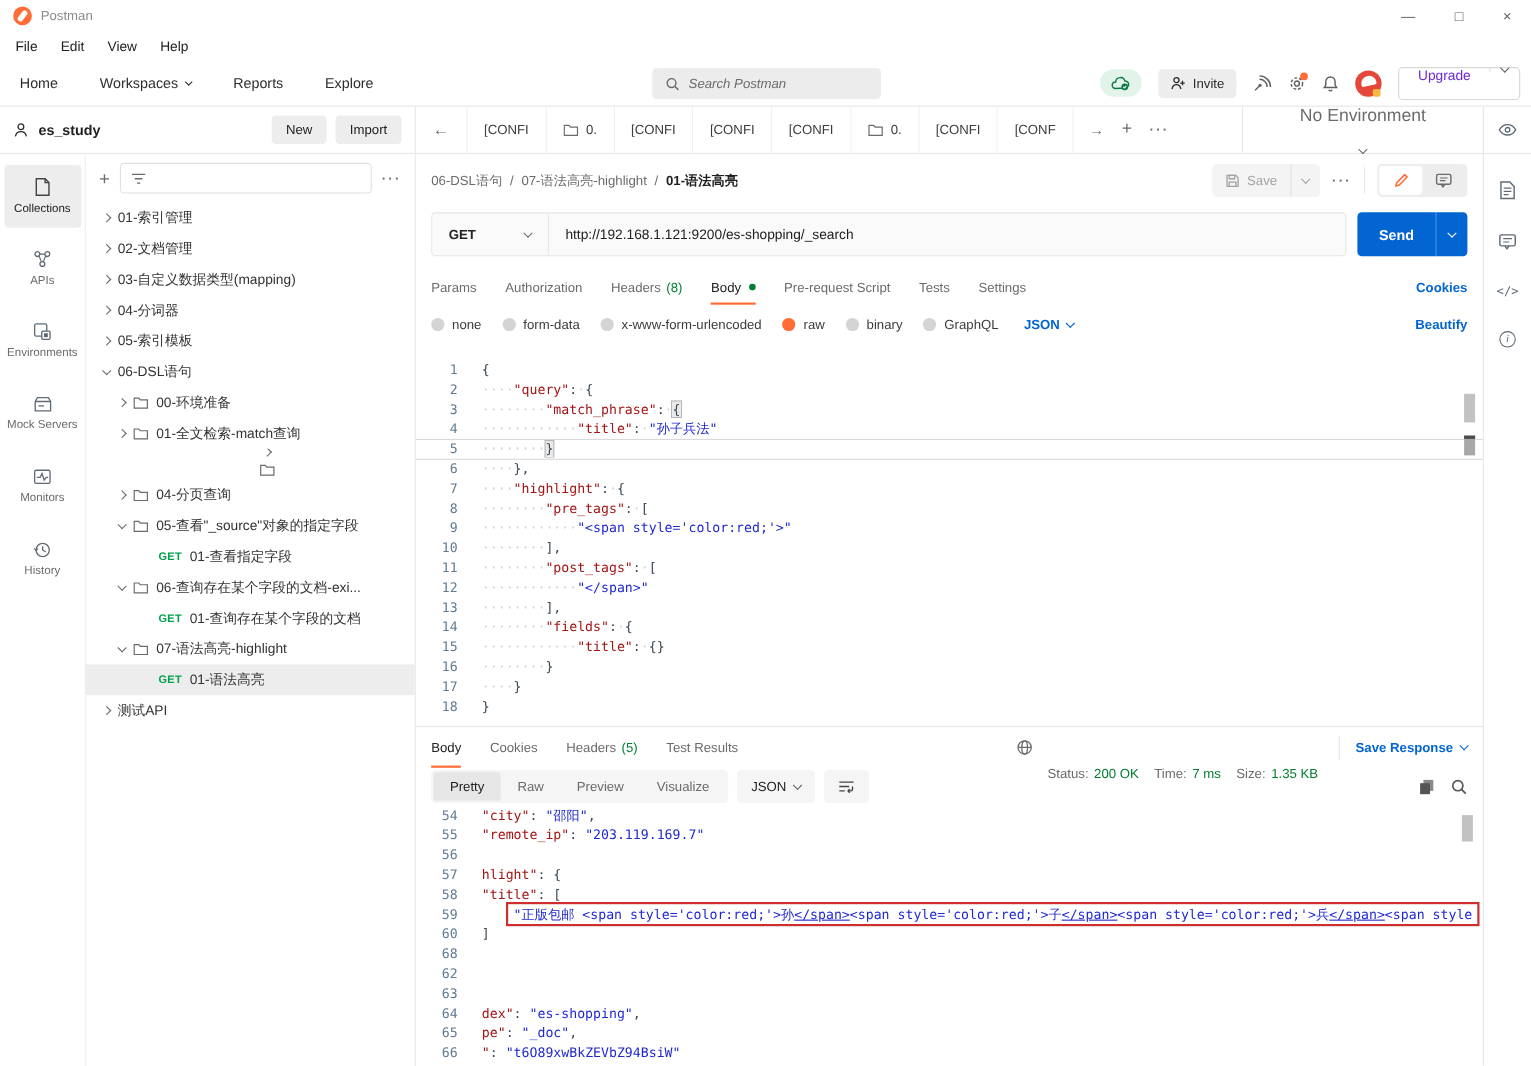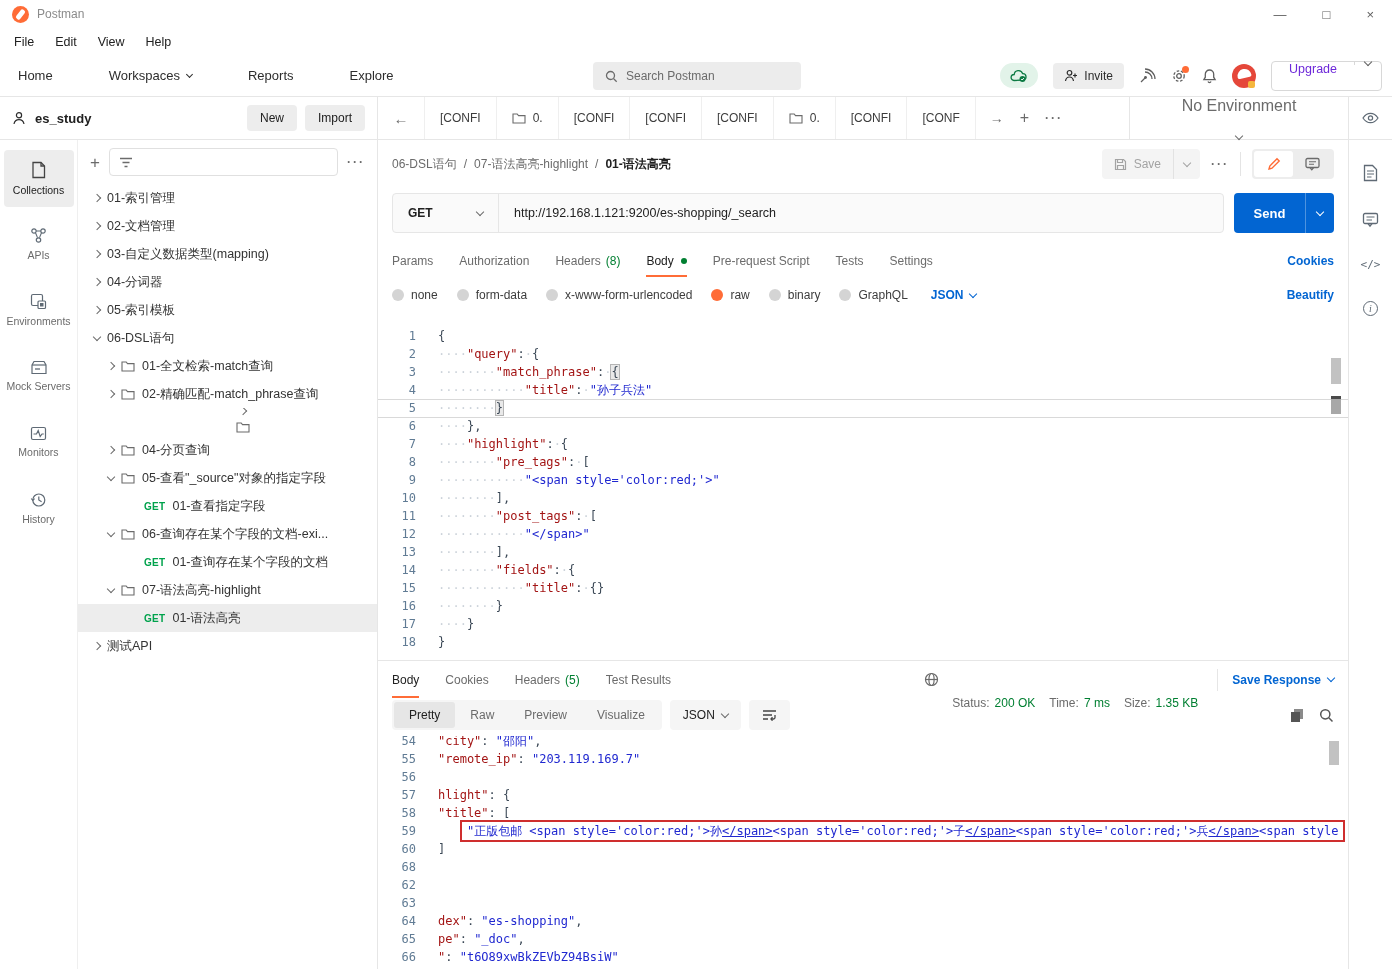--- a/index.html
+++ b/index.html
@@ -14,23 +14,23 @@
   .logo::after{content:"";position:absolute;left:6px;top:3px;width:5px;height:11px;background:#fff;border-radius:2px;transform:rotate(38deg);}
   .app-title{margin-left:8px;font-size:12px;color:#8b8b8b;}
   .win-controls{margin-left:auto;display:flex;align-items:center;gap:36px;color:#5f5f5f;font-size:13px;padding-right:6px;}
   .win-controls span{cursor:default;}
 
   
   .menubar{position:absolute;top:28px;left:0;right:0;height:27px;display:flex;align-items:center;gap:21px;padding:0 14px;font-size:12.5px;color:#212121;}
 
   
   .topnav{position:absolute;top:55px;left:0;right:0;height:42px;border-bottom:1px solid #e6e6e6;}
-  .nav-items{position:absolute;left:18px;top:0;height:100%;display:flex;gap:56px;align-items:center;font-size:13px;}
+  .nav-items{position:absolute;left:18px;top:0;height:100%;display:flex;gap:38px;align-items:center;font-size:13px;}
   .nav-item{display:flex;align-items:center;gap:7px;color:#2d2d2d;font-weight:500;cursor:pointer;}
-  .search-box{position:absolute;left:593px;top:7px;width:208px;height:28px;background:#ececec;border-radius:4px;display:flex;align-items:center;gap:8px;padding:0 12px;color:#6b6b6b;font-size:12px;}
+  .search-box{position:absolute;left:593px;top:7px;width:208px;height:28px;background:#ececec;border-radius:4px;display:flex;align-items:center;gap:8px;padding:0 12px;color:#6b6b6b;font-size:12px;font-style:italic;}
   .nav-right{position:absolute;right:10px;top:0;height:100%;display:flex;align-items:center;gap:15px;}
   .cloud-pill{width:38px;height:25px;border-radius:13px;background:#e2f3e9;display:flex;align-items:center;justify-content:center;}
   .invite-btn{height:26px;background:#ededed;border-radius:4px;display:flex;align-items:center;gap:6px;padding:0 11px;font-size:12px;color:#2d2d2d;}
   .icon-btn{color:#5f5f5f;position:relative;}
   .gear-dot::after{content:"";position:absolute;top:-2px;right:-2px;width:7px;height:7px;border-radius:50%;background:#ff6c37;}
   .avatar{width:24px;height:24px;border-radius:50%;background:#e5473a;position:relative;}
   .avatar::before{content:"";position:absolute;left:5px;top:5px;width:14px;height:9px;border-radius:7px 7px 2px 2px;background:#fff;transform:rotate(-12deg);}
   .avatar::after{content:"";position:absolute;right:1px;bottom:0;width:7px;height:7px;background:#f5b73d;border-radius:2px;}
   .upgrade{height:30px;border:1px solid #d8d8d8;border-radius:4px;display:flex;align-items:flex-start;font-size:12.5px;color:#6d28d9;}
   .upgrade-main{display:flex;align-items:center;padding:0 17px;}
@@ -416,30 +416,30 @@
             <i class="chv "></i>
             <span>06-DSL语句</span>
           </div>
           <div class="tree-row" style="padding-left: 30px;">
             <i class="chv r"></i>
             <span class="fic">
               <svg width="14" height="12" viewBox="0 0 14 12">
                 <path d="M1 2h4.2l1.3 1.6H13v7.4H1z" fill="none" stroke="#6b6b6b" stroke-width="1.1"></path>
               </svg>
             </span>
-            <span>01-全文检索-match查询</span>
+            <span>00-环境准备</span>
           </div>
           <div class="tree-row" style="padding-left: 30px;">
             <i class="chv r"></i>
             <span class="fic">
               <svg width="14" height="12" viewBox="0 0 14 12">
                 <path d="M1 2h4.2l1.3 1.6H13v7.4H1z" fill="none" stroke="#6b6b6b" stroke-width="1.1"></path>
               </svg>
             </span>
-            <span>02-精确匹配-match_phrase查询</span>
+            <span>01-全文检索-match查询</span>
           </div>
           <div class="tree-row" style="padding-left: 30px; flex-direction: column;">
             <i class="chv r"></i>
             <span class="fic">
               <svg width="14" height="12" viewBox="0 0 14 12">
                 <path d="M1 2h4.2l1.3 1.6H13v7.4H1z" fill="none" stroke="#6b6b6b" stroke-width="1.1"></path>
               </svg>
             </span>
             <span>03-全量查询-match_all查询</span>
           </div>

